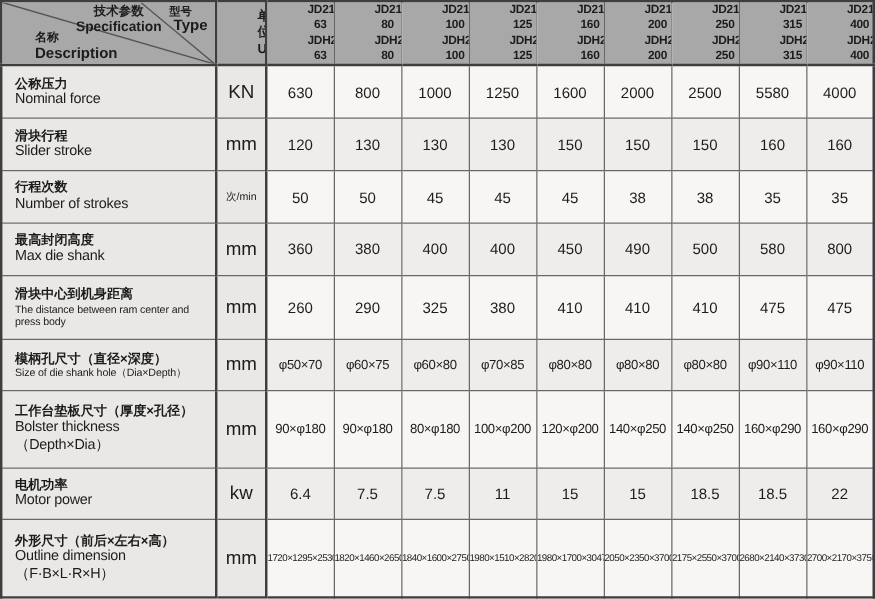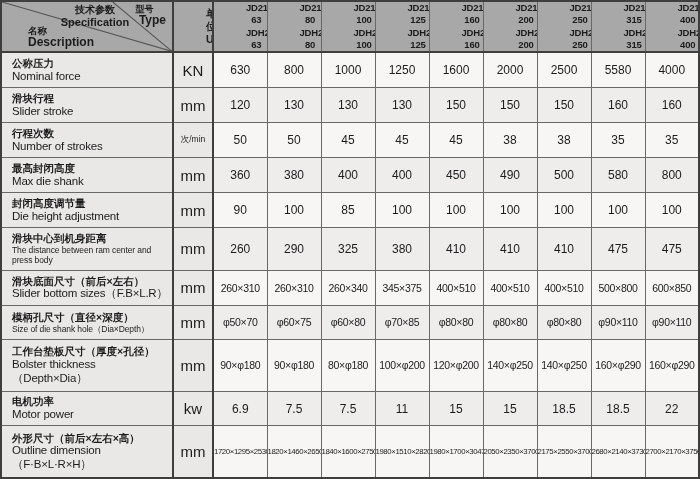--- a/index.html
+++ b/index.html
@@ -192,71 +192,39 @@
         <td class="val">380</td>
         <td class="val">400</td>
         <td class="val">400</td>
         <td class="val">450</td>
         <td class="val">490</td>
         <td class="val">500</td>
         <td class="val">580</td>
         <td class="val">800</td>
       </tr>
 
-  <tr>
-    <td class="label">
-      <span class="cn">封闭高度调节量</span>
-      <span class="en">Die height adjustment</span>
-    </td>
-    <td class="unit">mm</td>
-  <td class="val">90</td>
-        <td class="val">100</td>
-        <td class="val">85</td>
-        <td class="val">100</td>
-        <td class="val">100</td>
-        <td class="val">100</td>
-        <td class="val">100</td>
-        <td class="val">100</td>
-        <td class="val">100</td>
-      </tr>
 
   <tr>
     <td class="label">
       <span class="cn">滑块中心到机身距离</span>
       <span class="en en-small">The distance between ram center and press body</span>
     </td>
     <td class="unit">mm</td>
   <td class="val">260</td>
         <td class="val">290</td>
         <td class="val">325</td>
         <td class="val">380</td>
         <td class="val">410</td>
         <td class="val">410</td>
         <td class="val">410</td>
         <td class="val">475</td>
         <td class="val">475</td>
       </tr>
 
 
-  <tr>
-    <td class="label">
-      <span class="cn">滑块底面尺寸（前后×左右）</span>
-      <span class="en">Slider bottom sizes（F.B×L.R）</span>
-    </td>
-    <td class="unit">mm</td>
-  <td class="val small">260×310</td>
-        <td class="val small">260×310</td>
-        <td class="val small">260×340</td>
-        <td class="val small">345×375</td>
-        <td class="val small">400×510</td>
-        <td class="val small">400×510</td>
-        <td class="val small">400×510</td>
-        <td class="val small">500×800</td>
-        <td class="val small">600×850</td>
-      </tr>
 
   <tr>
     <td class="label">
       <span class="cn">模柄孔尺寸（直径×深度）</span>
       <span class="en en-small">Size of die shank hole（Dia×Depth）</span>
     </td>
     <td class="unit">mm</td>
   <td class="val small">φ50×70</td>
         <td class="val small">φ60×75</td>
         <td class="val small">φ60×80</td>
@@ -285,21 +253,21 @@
         <td class="val small">160×φ290</td>
         <td class="val small">160×φ290</td>
       </tr>
 
   <tr>
     <td class="label">
       <span class="cn">电机功率</span>
       <span class="en">Motor power</span>
     </td>
     <td class="unit">kw</td>
-  <td class="val">6.9</td>
+  <td class="val">6.4</td>
         <td class="val">7.5</td>
         <td class="val">7.5</td>
         <td class="val">11</td>
         <td class="val">15</td>
         <td class="val">15</td>
         <td class="val">18.5</td>
         <td class="val">18.5</td>
         <td class="val">22</td>
       </tr>
 

